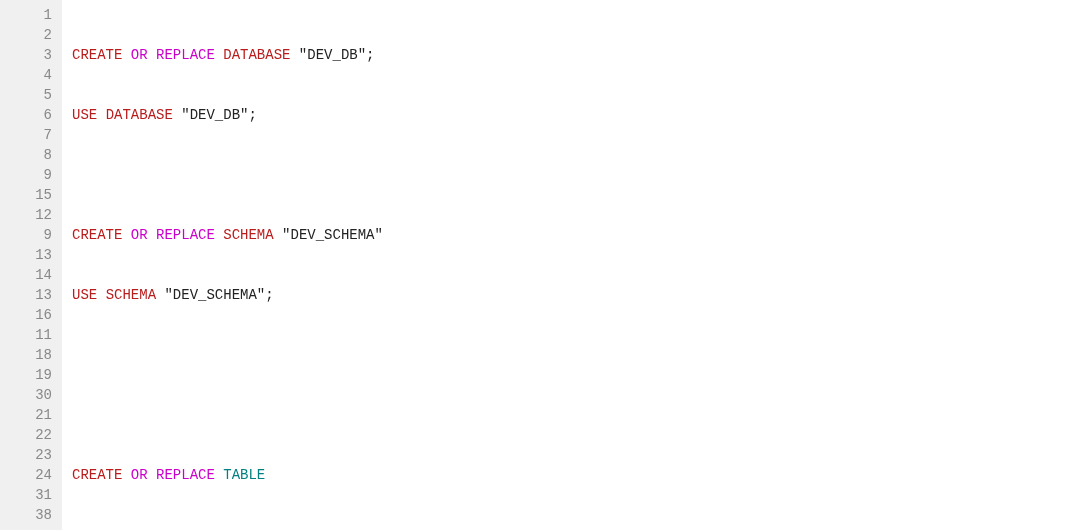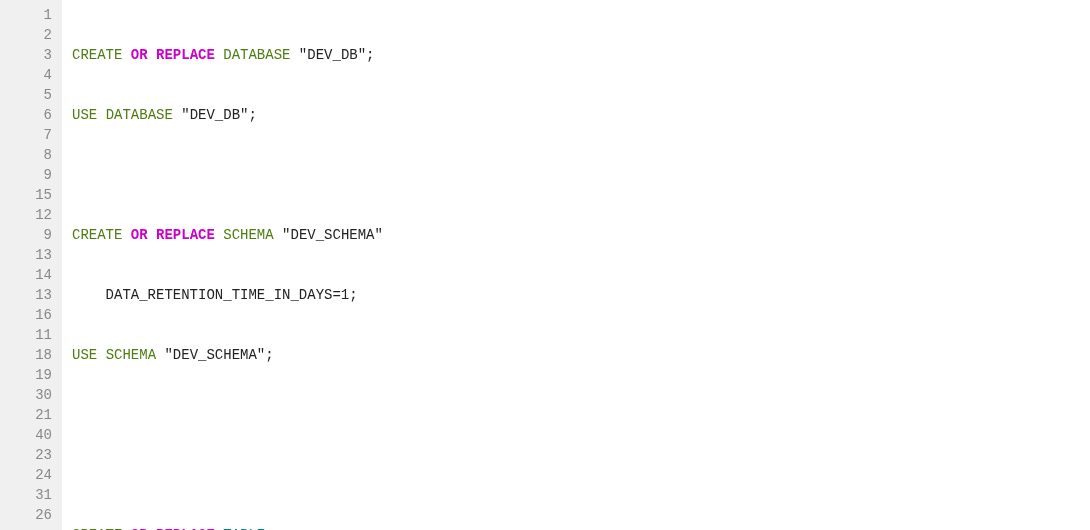--- a/index.html
+++ b/index.html
@@ -30,23 +30,23 @@
     padding: 5px 0 5px 10px;
     white-space: pre;
     color: #000;
   }
   .code .line {
     display: block;
     height: 20px;
   }
 
   
-  .kw-blue   { color: #4d7c0f; }
+  .kw-blue   { color: #b91c1c; }
   .kw-teal   { color: #008080; }
-  .kw-mag    { color: #cc00cc; font-weight: bold; }
+  .kw-mag    { color: #cc00cc; }
   .str       { color: #222; }
 </style>
 </head>
 <body>
 
 <div class="editor">
   <div class="gutter">
     <span class="ln">1</span>
     <span class="ln">2</span>
     <span class="ln">3</span>
@@ -61,33 +61,32 @@
     <span class="ln">9</span>
     <span class="ln">13</span>
     <span class="ln">14</span>
     <span class="ln">13</span>
     <span class="ln">16</span>
     <span class="ln">11</span>
     <span class="ln">18</span>
     <span class="ln">19</span>
     <span class="ln">30</span>
     <span class="ln">21</span>
-    <span class="ln">40</span>
+    <span class="ln">22</span>
     <span class="ln">23</span>
     <span class="ln">24</span>
     <span class="ln">31</span>
-    <span class="ln">26</span>
+    <span class="ln">38</span>
   </div>
 
   <div class="code">
     <span class="line"><span class="kw-blue">CREATE</span> <span class="kw-mag">OR REPLACE</span> <span class="kw-blue">DATABASE</span><span class="str"> "DEV_DB";</span></span>
     <span class="line"><span class="kw-blue">USE</span> <span class="kw-blue">DATABASE</span><span class="str"> "DEV_DB";</span></span>
     <span class="line"></span>
     <span class="line"><span class="kw-blue">CREATE</span> <span class="kw-mag">OR REPLACE</span> <span class="kw-blue">SCHEMA</span><span class="str"> "DEV_SCHEMA"</span></span>
-    <span class="line"><span class="str">    DATA_RETENTION_TIME_IN_DAYS=1;</span></span>
     <span class="line"><span class="kw-blue">USE</span> <span class="kw-blue">SCHEMA</span><span class="str"> "DEV_SCHEMA";</span></span>
     <span class="line"></span>
     <span class="line"></span>
     <span class="line"><span class="kw-blue">CREATE</span> <span class="kw-mag">OR REPLACE</span> <span class="kw-teal">TABLE</span></span>
     
     
     
     
     
     

